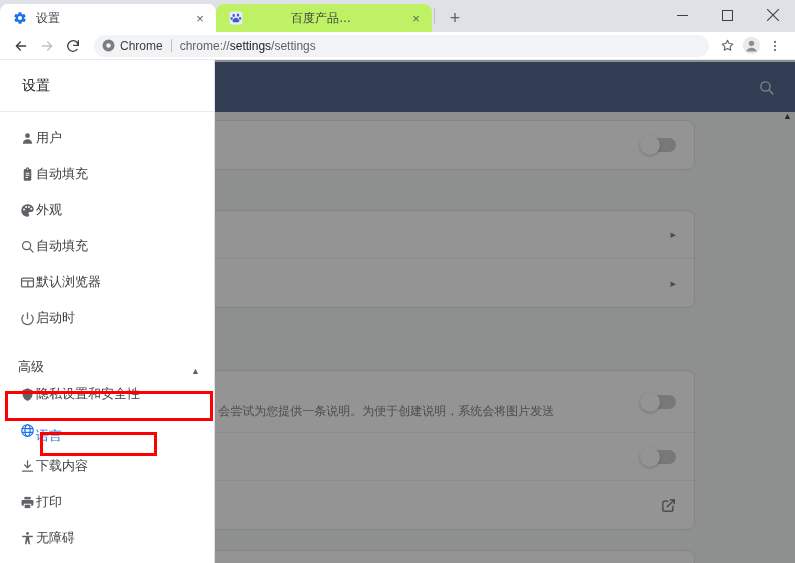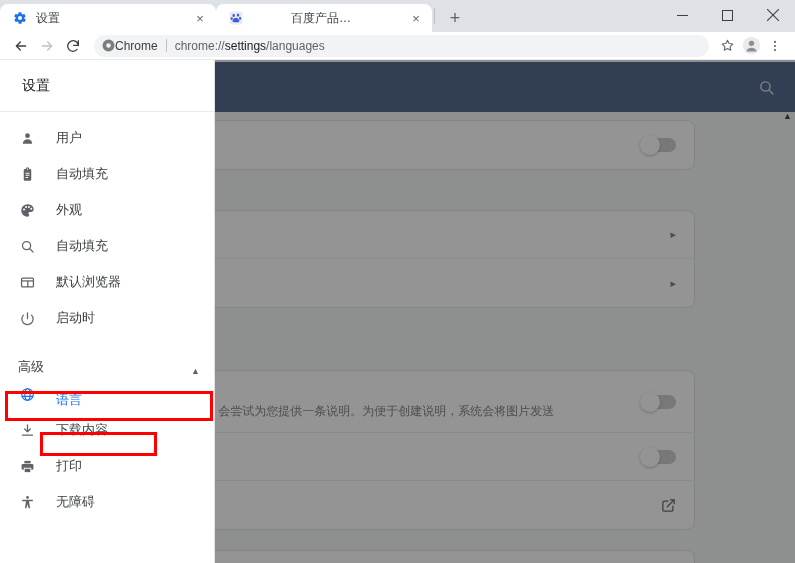--- a/index.html
+++ b/index.html
@@ -21,21 +21,21 @@
     position: relative;
     height: 28px;
     display: flex; align-items: center;
     padding: 0 8px 0 12px;
     border-radius: 8px 8px 0 0;
     font-size: 12px;
     color: #3c4043;
     gap: 8px;
   }
   .tab.active { background: #ffffff; width: 216px; }
-  .tab.inactive { background: #ffffff; width: 216px; gap: 47px; }
+  .tab.inactive { background: #bef264; width: 216px; gap: 47px; }
   .tab-favicon { width: 16px; height: 16px; flex: 0 0 16px;
                  display: flex; align-items: center; justify-content: center; }
   .tab-title {
     flex: 1 1 auto; white-space: nowrap; overflow: hidden;
     text-overflow: ellipsis; font-size: 12px; color: #3c4043;
   }
   .tab-close {
     width: 16px; height: 16px; flex: 0 0 16px; border-radius: 50%;
     display: flex; align-items: center; justify-content: center;
     color: #5f6368; font-size: 13px; line-height: 1;
@@ -74,21 +74,21 @@
     display: flex; align-items: center; justify-content: center;
     color: #5f6368; border-radius: 50%;
   }
   .navbtn.dim { color: #bdc1c6; }
   .omnibox {
     flex: 1 1 auto; height: 22px; margin: 0 6px 0 8px;
     background: #f1f3f4; border-radius: 11px;
     display: flex; align-items: center;
     padding: 0 8px; gap: 6px; min-width: 0;
   }
-  .chrome-chip { display: flex; flex: 0 0 auto; }
+  .chrome-chip { display: flex; gap: 5px; flex: 0 0 auto; }
   .chip-label { font-size: 12px; color: #3c4043; }
   .chip-divider { width: 1px; height: 13px; background: #bdc1c6; margin: 0 2px; }
   .url { font-size: 12px; color: #5f6368; white-space: nowrap;
          overflow: hidden; text-overflow: ellipsis; }
   .url b { color: #202124; font-weight: 400; }
   .tb-icon {
     width: 24px; height: 24px; flex: 0 0 24px;
     display: flex; align-items: center; justify-content: center;
     color: #5f6368;
   }
@@ -161,21 +161,21 @@
     border-right: 1px solid #e0e0e0;
   }
   .sb-header {
     height: 52px; display: flex; align-items: center;
     padding-left: 22px; border-bottom: 1px solid #e8eaed;
   }
   .sb-title { font-size: 14px; color: #202124; }
   .sb-list { padding-top: 8px; }
   .sb-item {
     height: 36px; display: flex; align-items: center;
-    padding-left: 18px; gap: 20px;
+    padding-left: 18px; 
   }
   .sb-icon {
     width: 18px; height: 18px; flex: 0 0 18px;
     display: flex; align-items: center; justify-content: center;
     color: #5f6368;
   }
   .sb-label { font-size: 13px; color: #3c4043; white-space: nowrap; }
   .sb-item.active .sb-icon { color: #1a73e8; }
   .sb-item.active .sb-label { color: #1a73e8; margin-top: 11px; }
 
@@ -267,21 +267,21 @@
 
   <div class="omnibox">
     <span class="chrome-chip">
       <svg width="13" height="13" viewBox="0 0 24 24">
         <circle cx="12" cy="12" r="11" fill="#7b7f83"></circle>
         <circle cx="12" cy="12" r="4.2" fill="#f1f3f4"></circle>
       </svg>
       <span class="chip-label">Chrome</span>
     </span>
     <span class="chip-divider"></span>
-    <span class="url"><span>chrome://</span><b>settings</b><span>/languages</span></span>
+    <span class="url"><span>chrome://</span><b>settings</b><span>/settings</span></span>
   </div>
 
   <div class="tb-icon">
     <svg width="15" height="15" viewBox="0 0 24 24" fill="none" stroke="#5f6368" stroke-width="1.7" stroke-linejoin="round">
         <path d="M12 3.5l2.6 5.4 5.9.8-4.3 4.1 1 5.9-5.2-2.8-5.2 2.8 1-5.9L3.5 9.7l5.9-.8z"></path>
       </svg>
   </div>
   <div class="tb-icon">
     <svg width="19" height="19" viewBox="0 0 24 24">
       <circle cx="12" cy="12" r="11" fill="#e8eaed"></circle>
@@ -441,20 +441,28 @@
             </svg>
         </span>
         <span class="sb-label">启动时</span>
       </div>
 
       <div class="sb-adv">
         <span class="sb-label">高级</span>
         <span class="caret">▲</span>
       </div>
 
+      <div class="sb-item">
+        <span class="sb-icon">
+          <svg width="15" height="15" viewBox="0 0 24 24" fill="#5f6368">
+              <path d="M12 2L4 5.2v6c0 5 3.4 9.7 8 10.8 4.6-1.1 8-5.8 8-10.8v-6z"></path>
+            </svg>
+        </span>
+        <span class="sb-label">隐私设置和安全性</span>
+      </div>
 
       <div class="sb-item active">
         <span class="sb-icon">
           <svg width="15" height="15" viewBox="0 0 24 24" fill="none" stroke="#1a73e8" stroke-width="1.9">
               <circle cx="12" cy="12" r="9.2"></circle>
               <ellipse cx="12" cy="12" rx="4.2" ry="9.2"></ellipse>
               <path d="M3 9h18M3 15h18"></path>
             </svg>
         </span>
         <span class="sb-label">语言</span>

